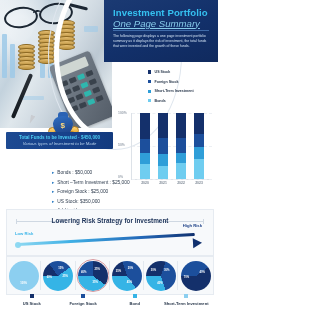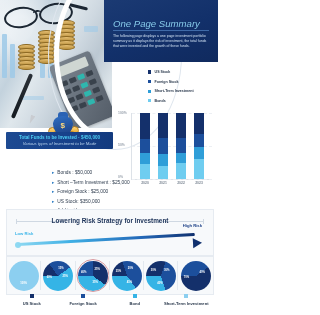--- a/index.html
+++ b/index.html
@@ -54,21 +54,21 @@
     position:absolute;left:48px;top:-40px;width:134px;height:190px;
     border-radius:50%;border:1px solid #dfe6ee;box-sizing:border-box;
   }
 
   
   .hdr{
     position:absolute;left:104px;top:0;width:114px;height:62px;
     background:linear-gradient(160deg,#1b3a73 0%,#12306a 55%,#102a5e 100%);
   }
   .hdr .t1{position:absolute;left:9px;top:8px;font-size:9.6px;font-weight:bold;color:#35c0f0;letter-spacing:.1px;line-height:10px;}
-  .hdr .t2{position:absolute;left:9px;top:18.5px;font-size:9.6px;color:#86c9e8;font-style:italic;line-height:10px;}
+  .hdr .t2{position:absolute;left:9px;top:18.5px;font-size:9.6px;color:#86c9e8;font-style:italic;line-height:10px;text-decoration:underline;}
   .hdr .rule{position:absolute;left:9px;top:30px;width:96px;height:1px;background:#3f6aa8;}
   .hdr .desc{position:absolute;left:9px;top:34px;width:100px;font-size:3.5px;line-height:5.1px;color:#cfe0f2;}
 
   
   .lgd{position:absolute;left:148px;top:70px;width:66px;}
   .lgd .row{display:flex;align-items:center;margin-bottom:5.6px;}
   .lgd .sw{width:3.2px;height:3.2px;margin-right:3.4px;flex:0 0 auto;}
   .lgd .lb{font-size:3.6px;font-weight:bold;color:#27364a;white-space:nowrap;}
 
   
@@ -201,20 +201,21 @@
       </div>
 
       <div class="pen"></div>
       <div class="pennib"></div>
     </div>
 
     <div class="arcwhite"></div>
     <div class="arcthin"></div>
 
     <div class="hdr">
+      <div class="t1">Investment Portfolio</div>
       <div class="t2">One Page Summary</div>
       <div class="rule"></div>
       <div class="desc">The following page displays a one page investment portfolio summary as it displays the risk of investment, the total funds that were invested and the growth of these funds.</div>
     </div>
 
     <div class="lgd" id="legend-top">
         <div class="row">
           <span class="sw" style="background:#14306b"></span>
           <span class="lb">US Stock</span>
         </div>

